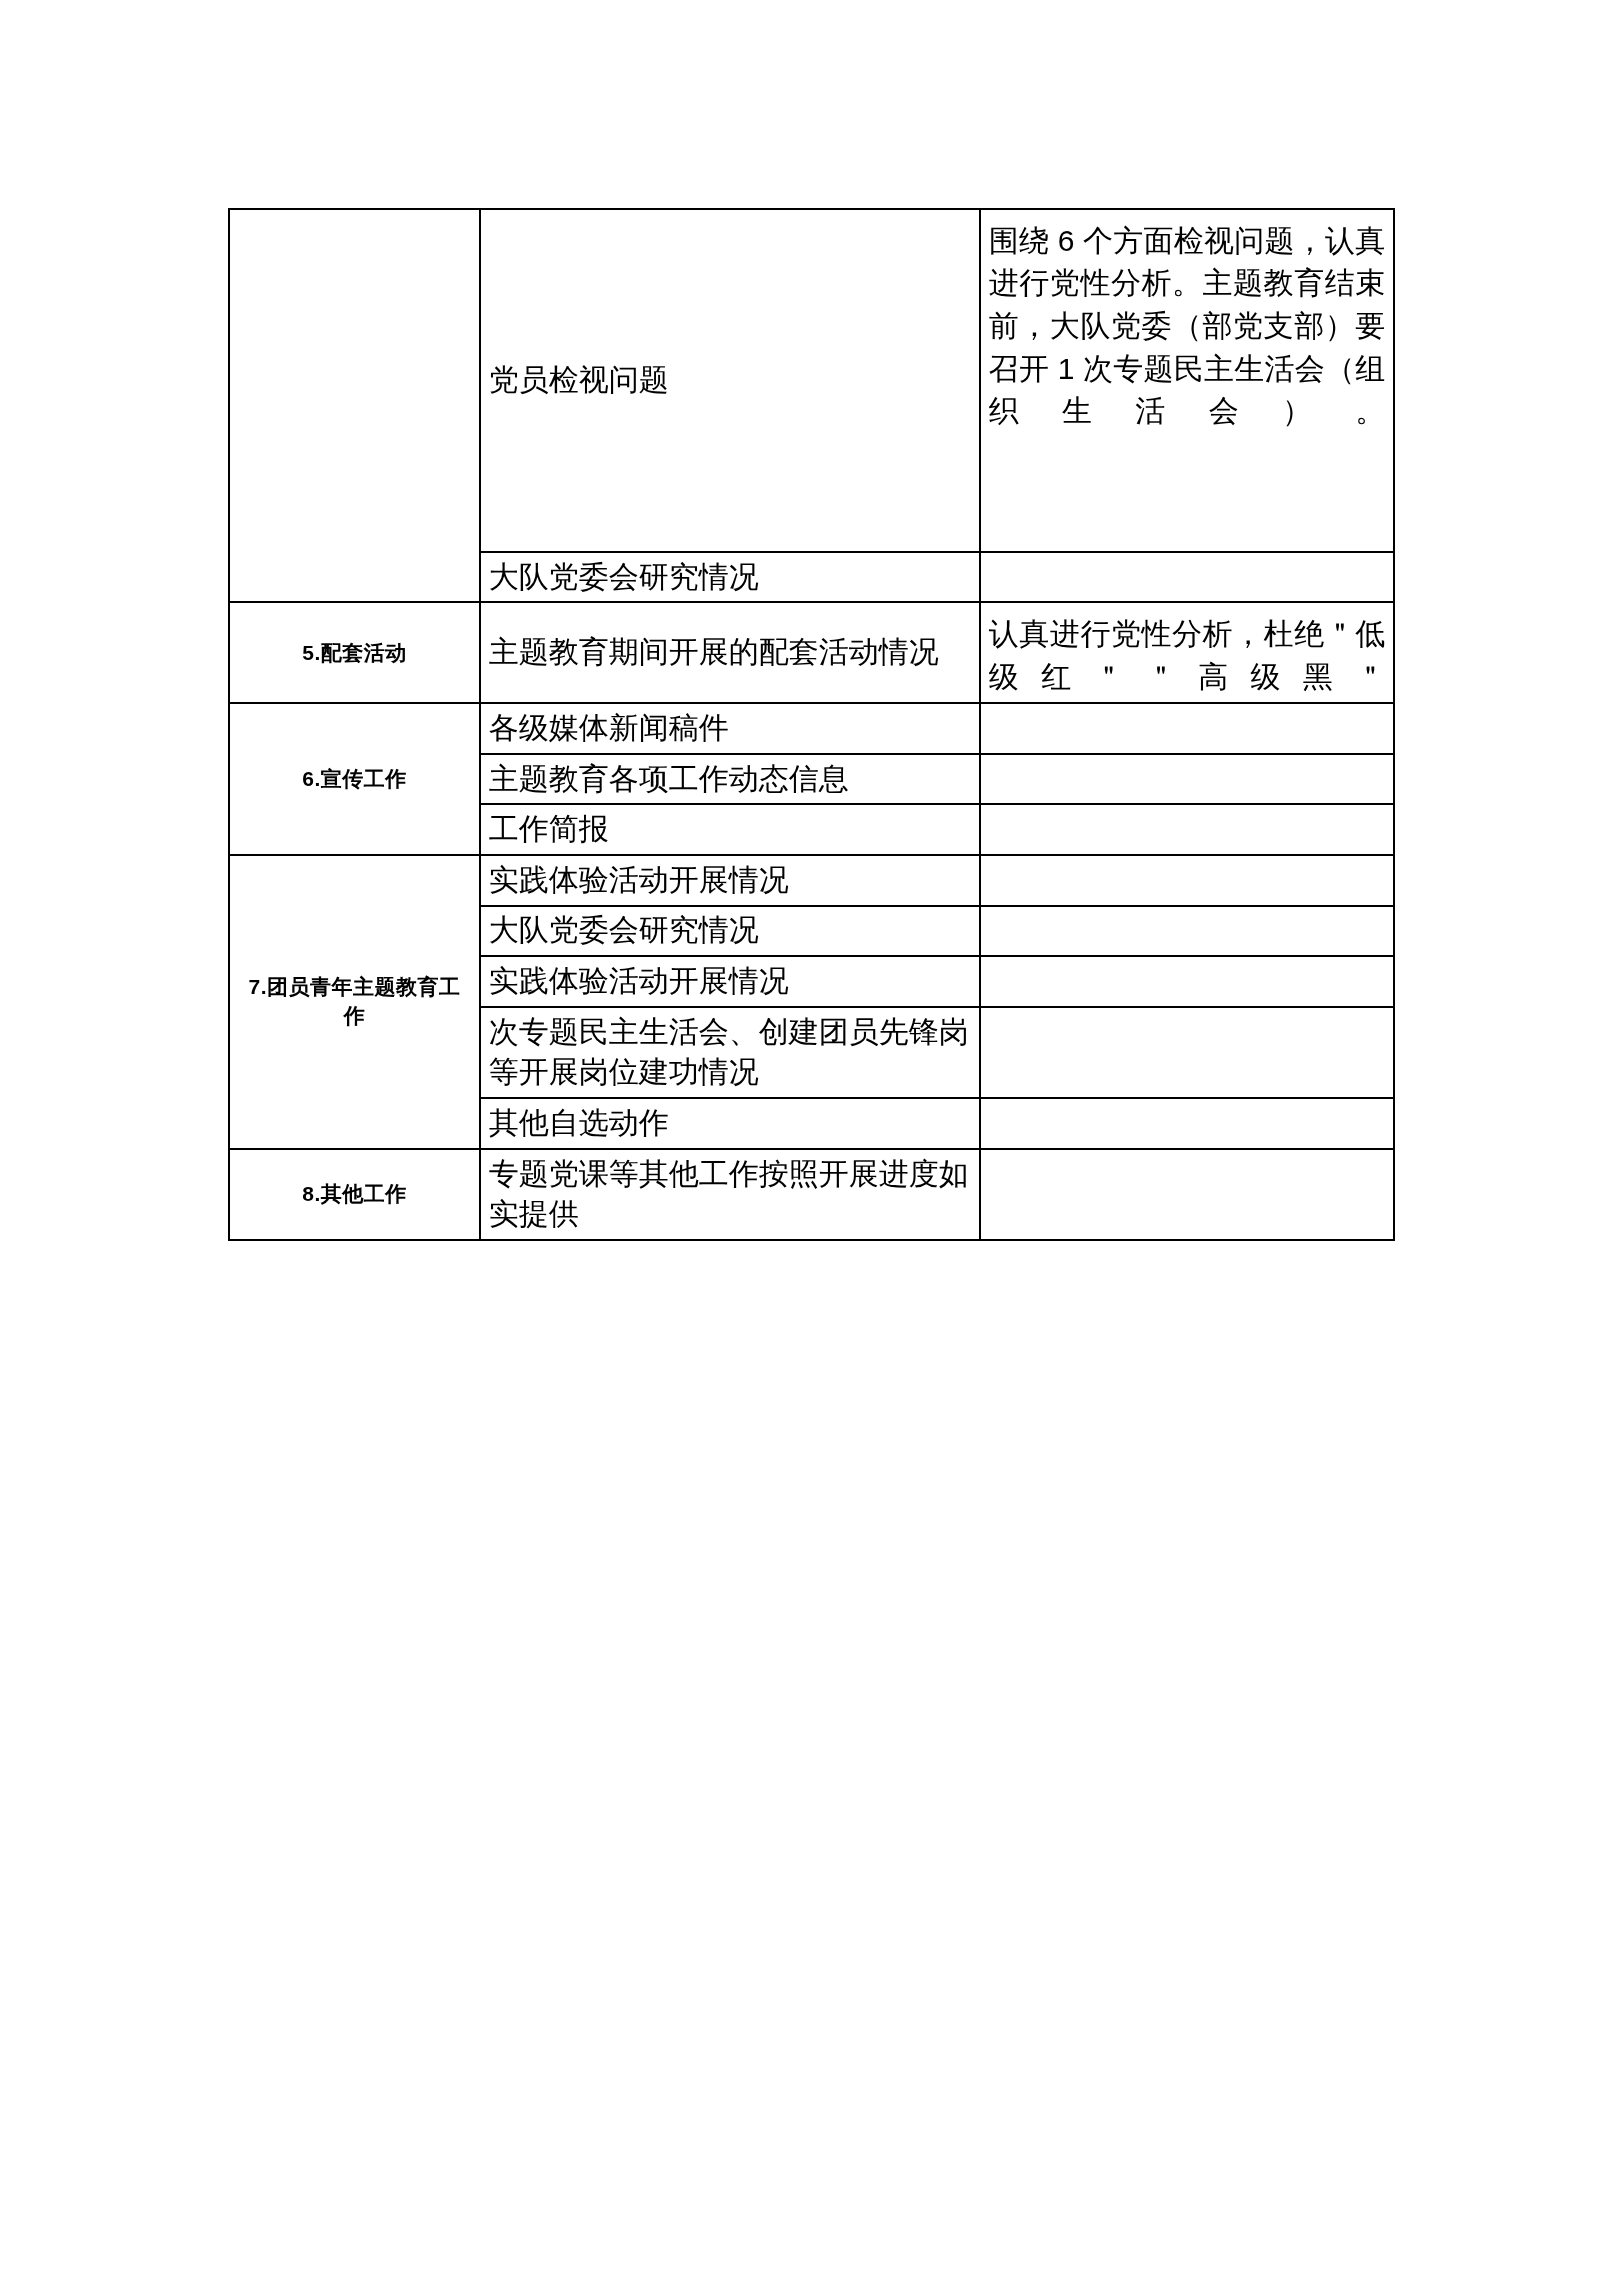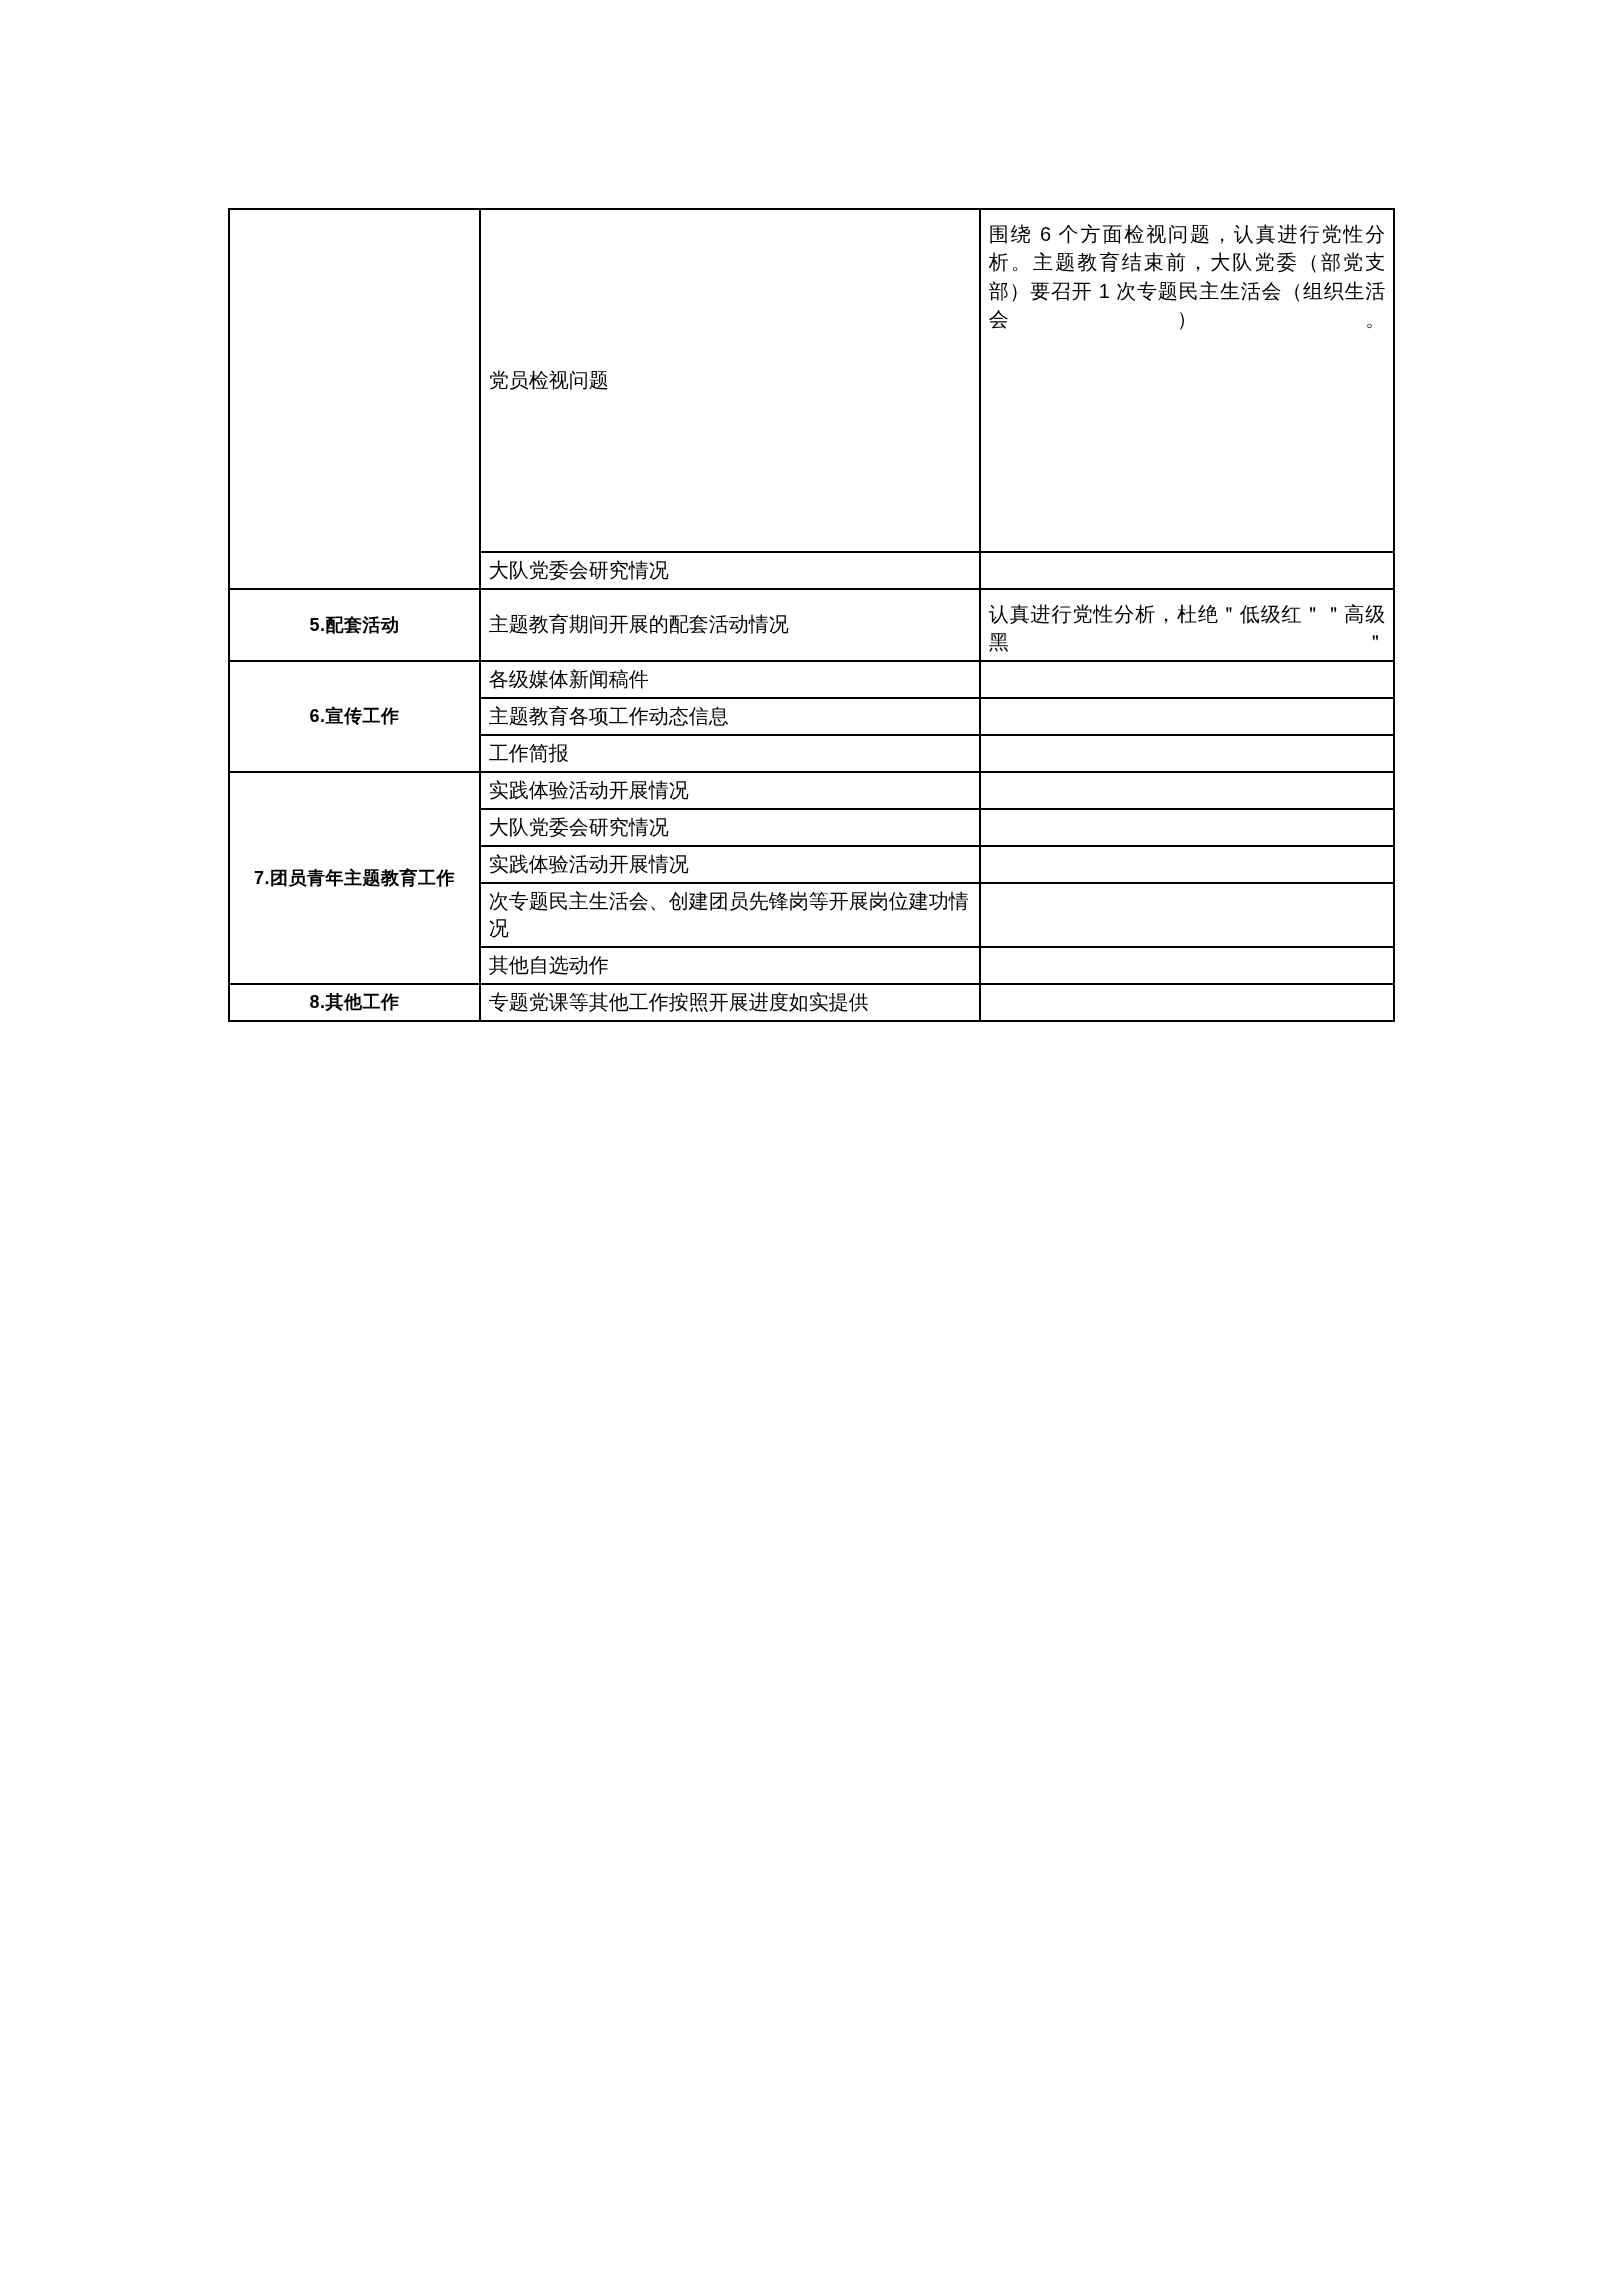--- a/index.html
+++ b/index.html
@@ -27,32 +27,32 @@
     left: 228px;
     top: 208px;
     width: 1164px;
     border-collapse: collapse;
     table-layout: fixed;
   }
   .doc-table td {
     border: 2.9px solid #000000;
     padding: 3.9px 7.8px;
     vertical-align: middle;
-    font-size: 20px;
+    font-size: 30px;
     line-height: 1.36;
     font-family: "Liberation Sans", sans-serif;
   }
   .col-cat { width: 251px; }
   .col-item { width: 500px; }
   .col-note { width: 414px; }
 
   td.cat {
     text-align: center;
     font-weight: bold;
-    font-size: 18px;
+    font-size: 21px;
     letter-spacing: 0.5px;
   }
   td.item {
     text-align: left;
     vertical-align: middle;
   }
   td.note {
     text-align: justify;
     text-align-last: justify;
     vertical-align: top;

